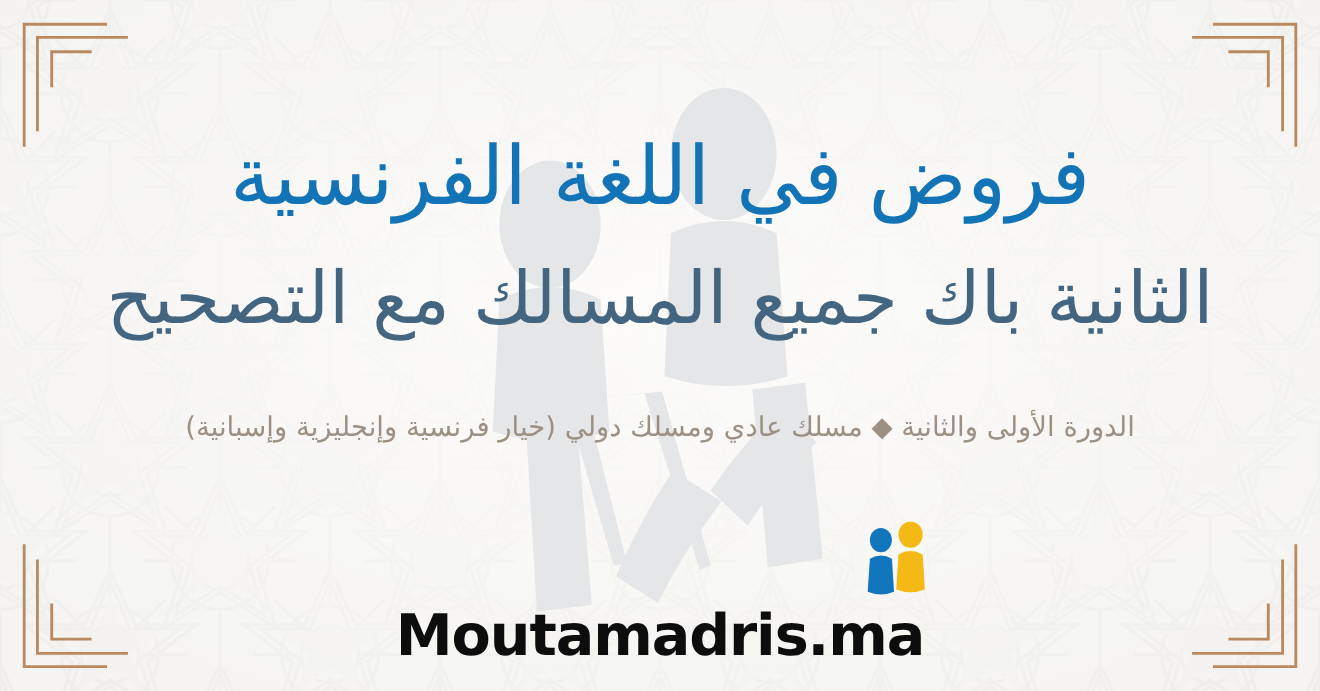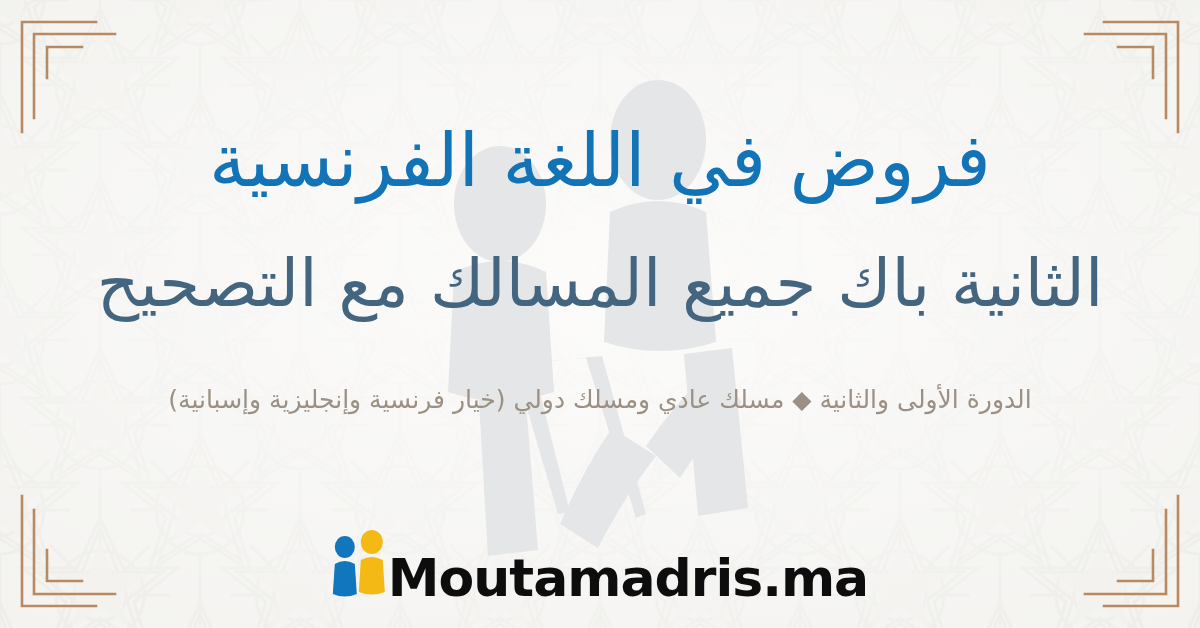--- a/index.html
+++ b/index.html
@@ -66,21 +66,21 @@
     line-height:1.15;
     font-weight:400;
     color:#1273b6;
     letter-spacing:0;
     direction:rtl;
     white-space:nowrap;
   }
 
   .headline-2 {
     width:100%;
-    margin-top:41px;
+    margin-top:29px;
     font-family:"DejaVu Sans","Liberation Sans",sans-serif;
     font-size:66px;
     line-height:1.2;
     font-weight:400;
     color:#44657f;
     direction:rtl;
     white-space:nowrap;
   }
 
   .subtitle {
@@ -96,20 +96,21 @@
   }
 
   
   .brand {
     position:absolute;
     left:50%; bottom:26px;
     transform:translateX(-50%);
     display:flex; align-items:flex-end;
     direction:ltr;
     gap:4px;
+    flex-direction:column;
   }
   .brand-mark { width:62px; height:74px; margin-right:-10px; margin-bottom:-2px; }
   .brand-mark svg { width:100%; height:100%; display:block; }
   .brand-text {
     font-family:"DejaVu Sans","Liberation Sans",sans-serif;
     font-size:52px;
     font-weight:700;
     color:#0d0d0d;
     letter-spacing:-1px;
     line-height:1;

